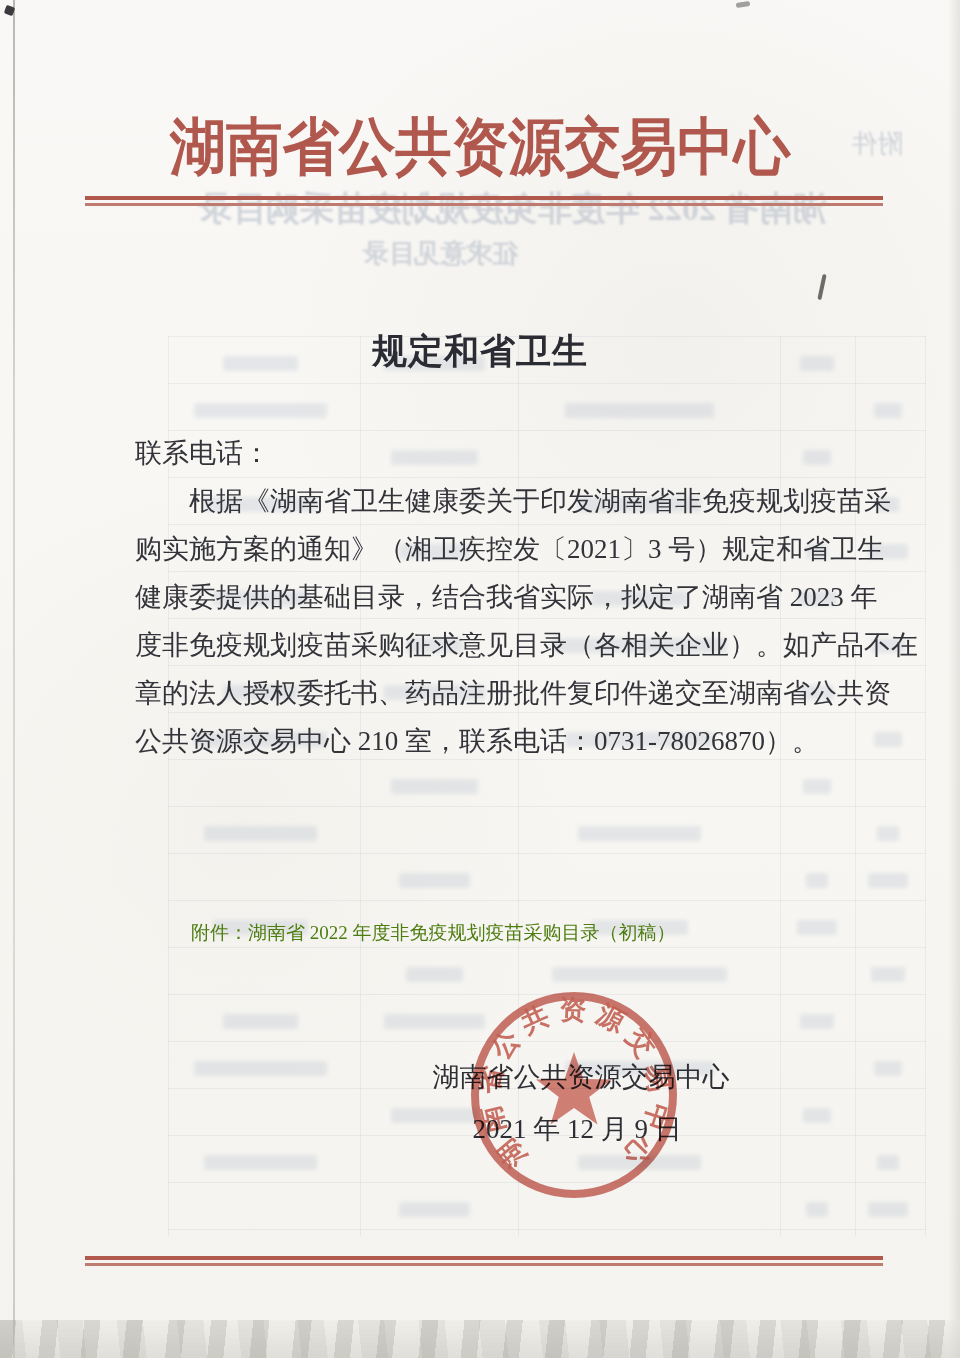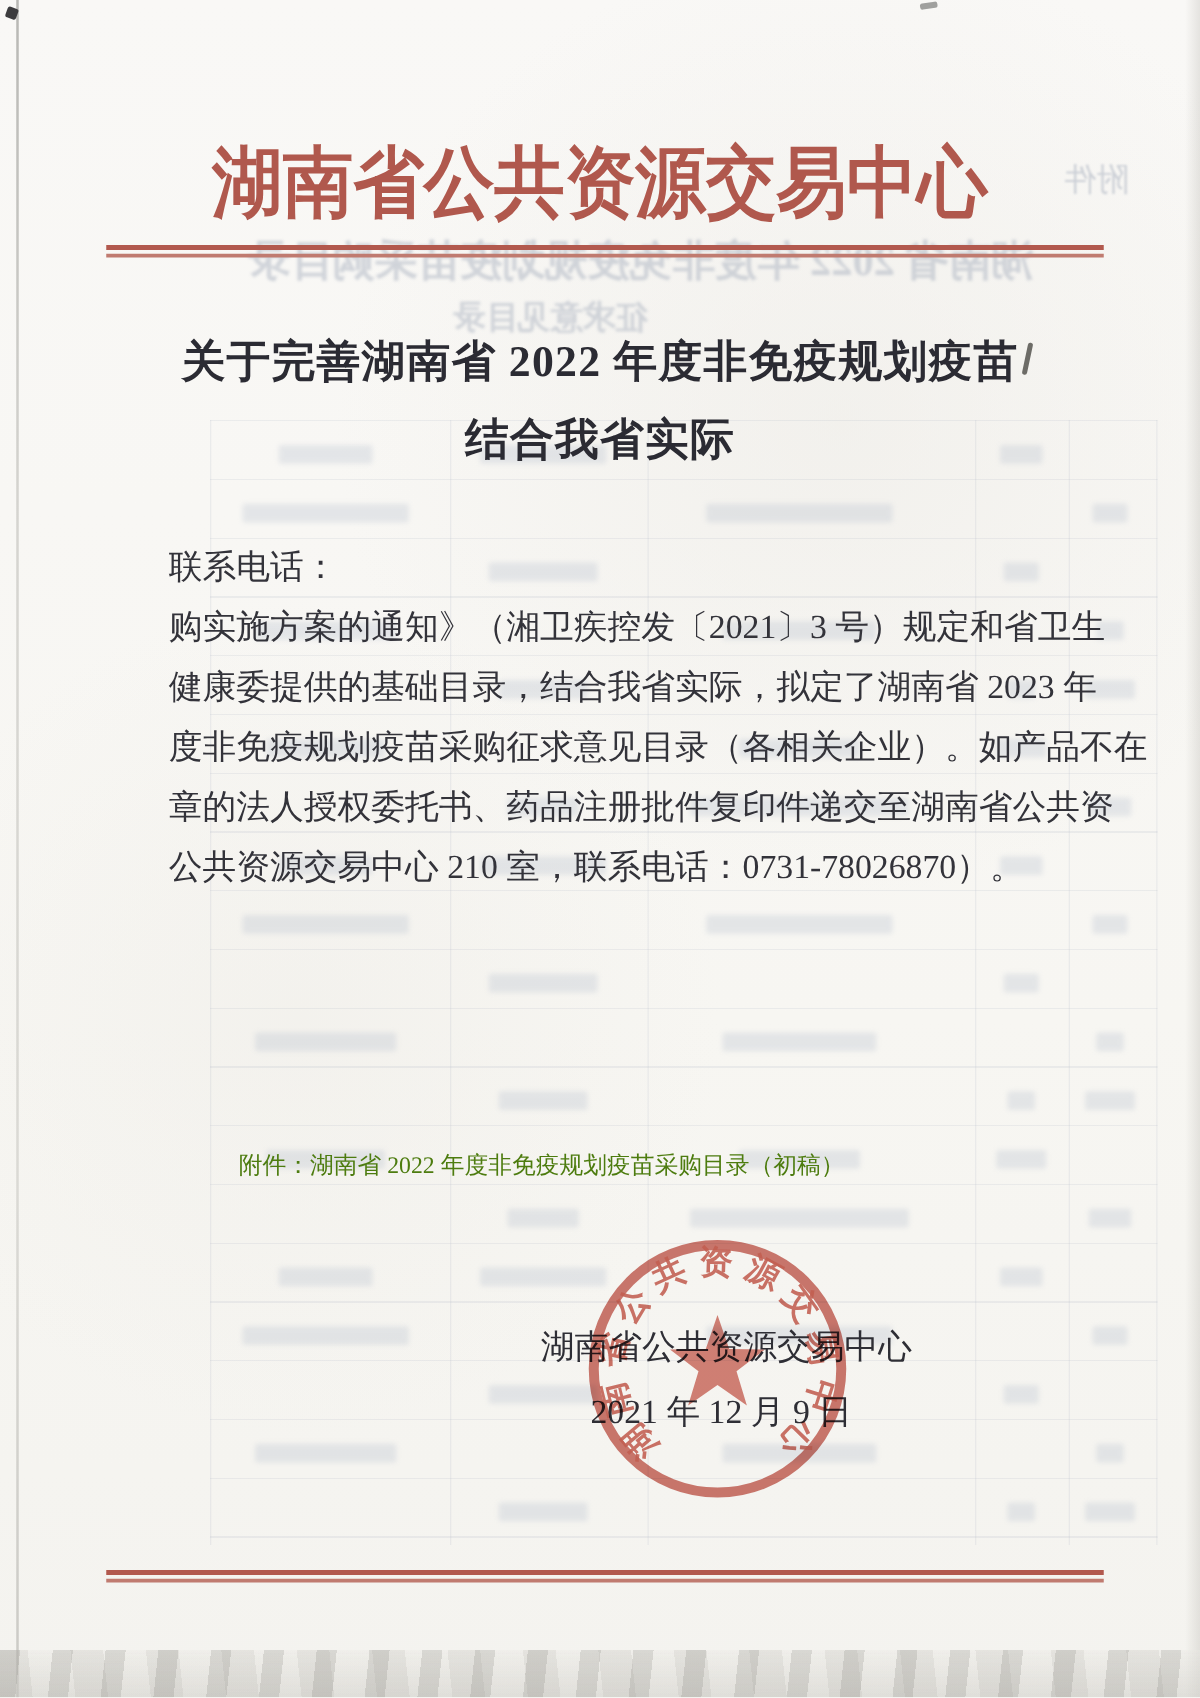--- a/index.html
+++ b/index.html
@@ -146,25 +146,25 @@
   <div class="bleed bleed-title bleed-t2" data-name="bleedthrough-title-line2">征求意见目录</div>
   <div class="bleed bleed-attach" data-name="bleedthrough-attachment-label">附件</div>
 
   <div class="org-header" data-name="letterhead-org-name">湖南省公共资源交易中心</div>
   <div class="redline top" data-name="letterhead-rule">
     <div class="thick" data-name="letterhead-rule-thick"></div>
     <div class="gap"></div>
     <div class="thin" data-name="letterhead-rule-thin"></div>
   </div>
 
-  <div class="doc-title l1" data-name="doc-title-line1">关于完善湖南省 2022 年度非免疫规划疫苗</div>
-  <div class="doc-title l2" data-name="doc-title-line2">结合我省实际</div>
+  <div class="doc-title l2" data-name="doc-title-line2">规定和省卫生</div>
 
   <div class="body-block" data-name="notice-body">
     <div class="salutation" data-name="salutation">联系电话：</div>
+    <div class="bline first" data-name="body-line">根据《湖南省卫生健康委关于印发湖南省非免疫规划疫苗采</div>
     <div class="bline" data-name="body-line">购实施方案的通知》（湘卫疾控发〔2021〕3 号）规定和省卫生</div>
     <div class="bline" data-name="body-line">健康委提供的基础目录，结合我省实际，拟定了湖南省 2023 年</div>
     <div class="bline" data-name="body-line">度非免疫规划疫苗采购征求意见目录（各相关企业）。如产品不在</div>
     <div class="bline" data-name="body-line">章的法人授权委托书、药品注册批件复印件递交至湖南省公共资</div>
     <div class="bline last" data-name="body-line">公共资源交易中心 210 室，联系电话：0731-78026870）。</div>
   </div>
 
   <div class="attach-line" data-name="attachment-line">附件：湖南省 2022 年度非免疫规划疫苗采购目录（初稿）</div>
 
   <div class="sig-org" data-name="signature-org-name">湖南省公共资源交易中心</div>

